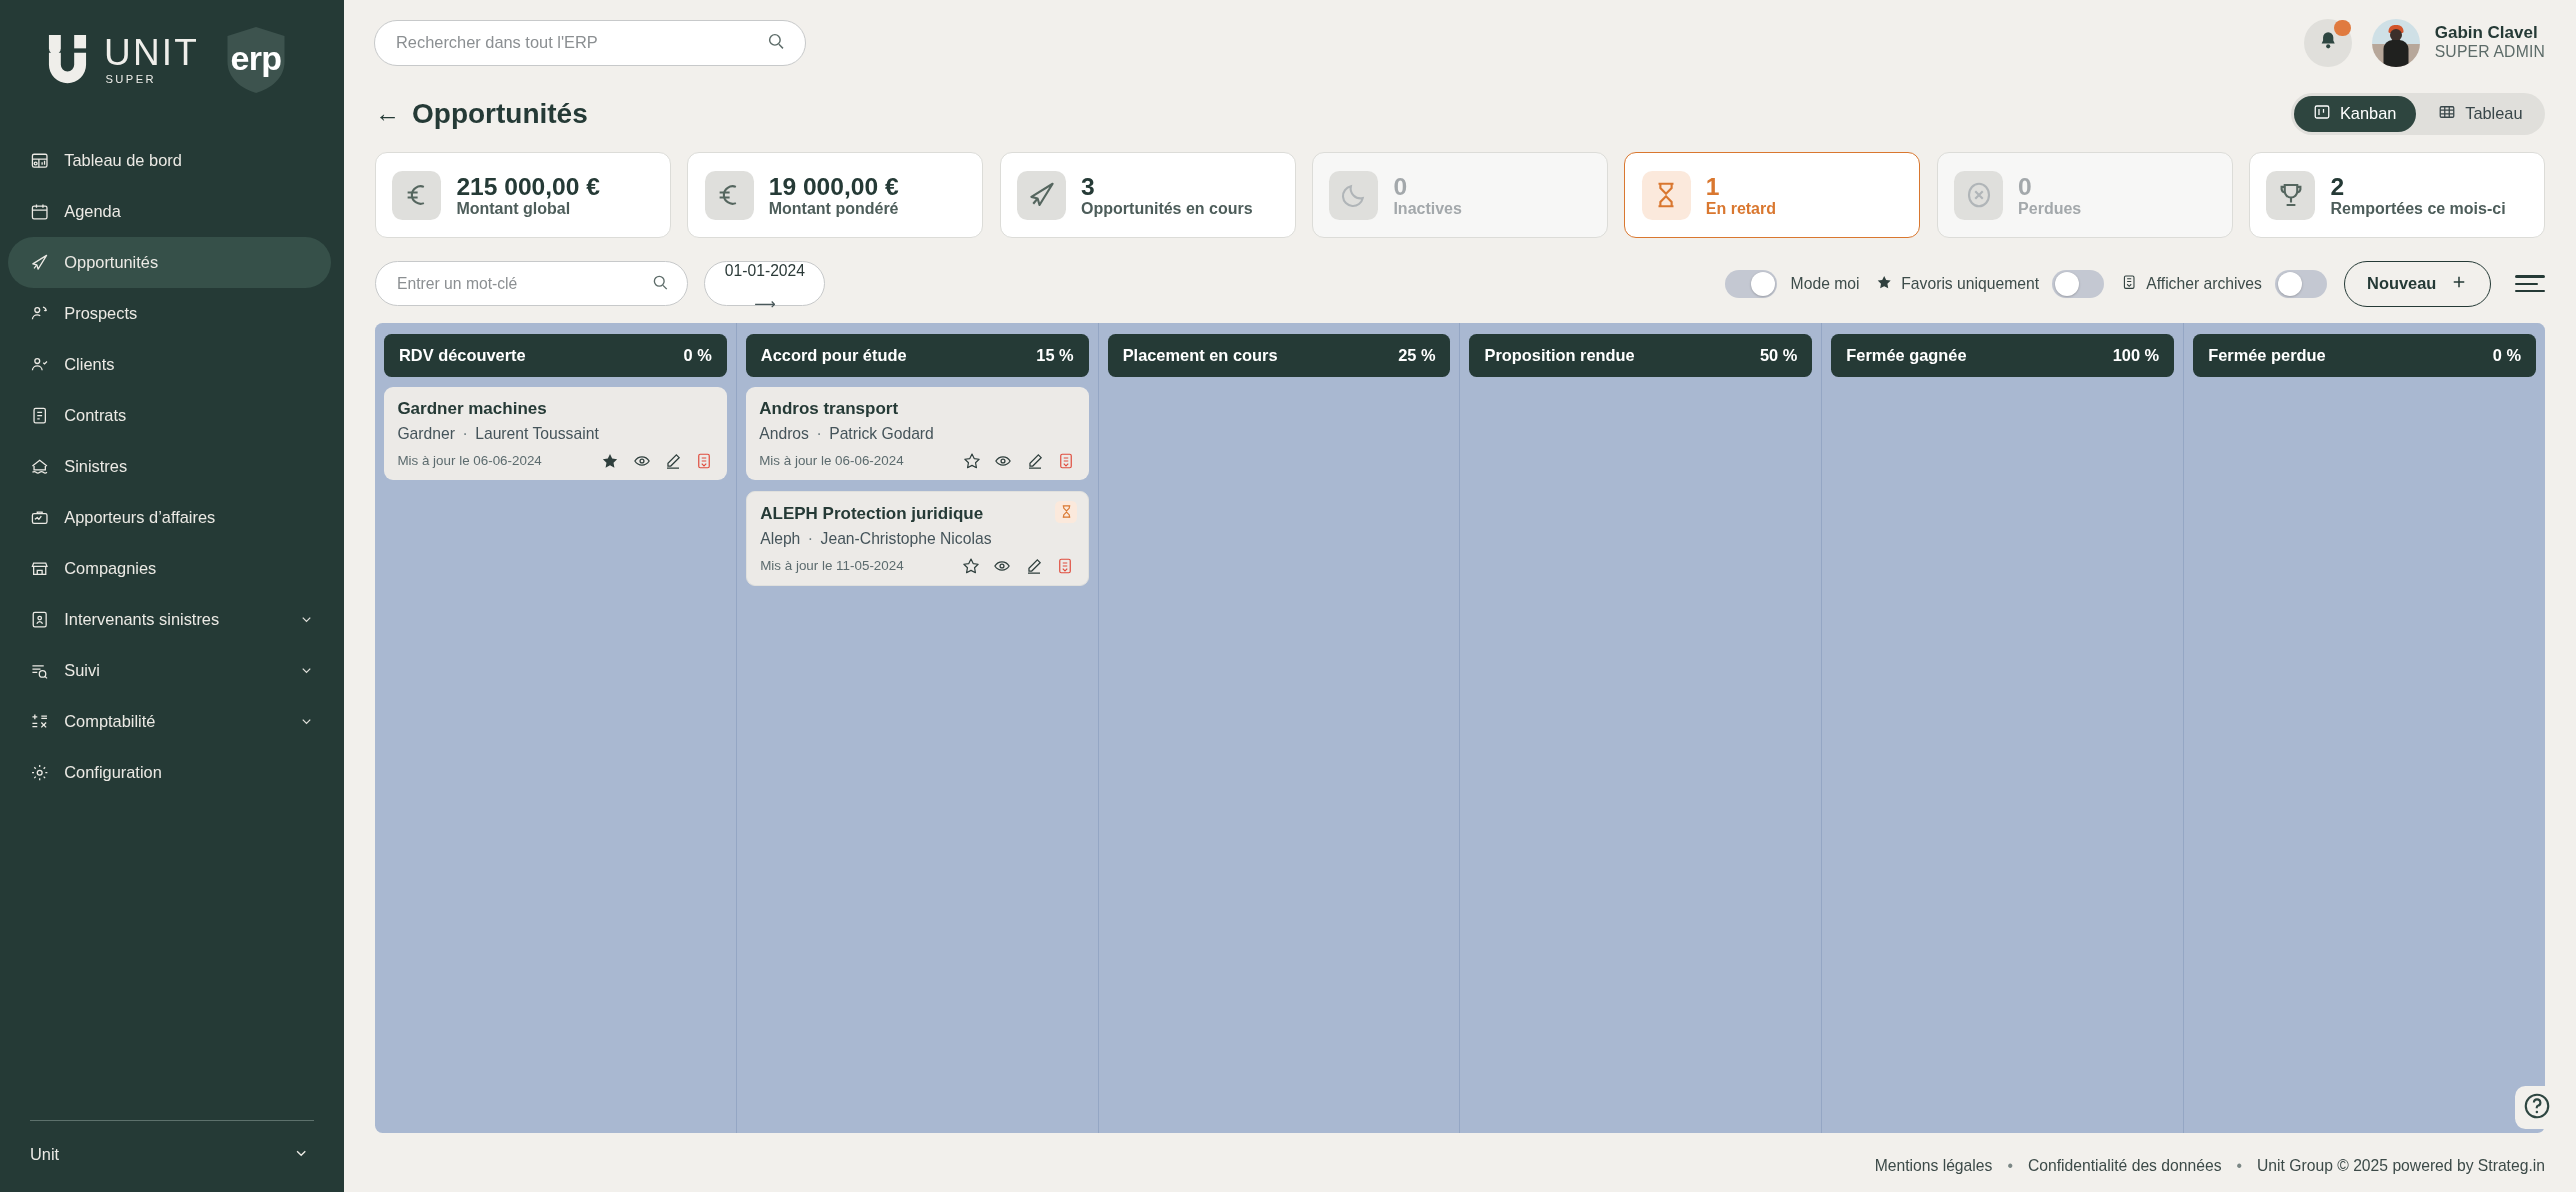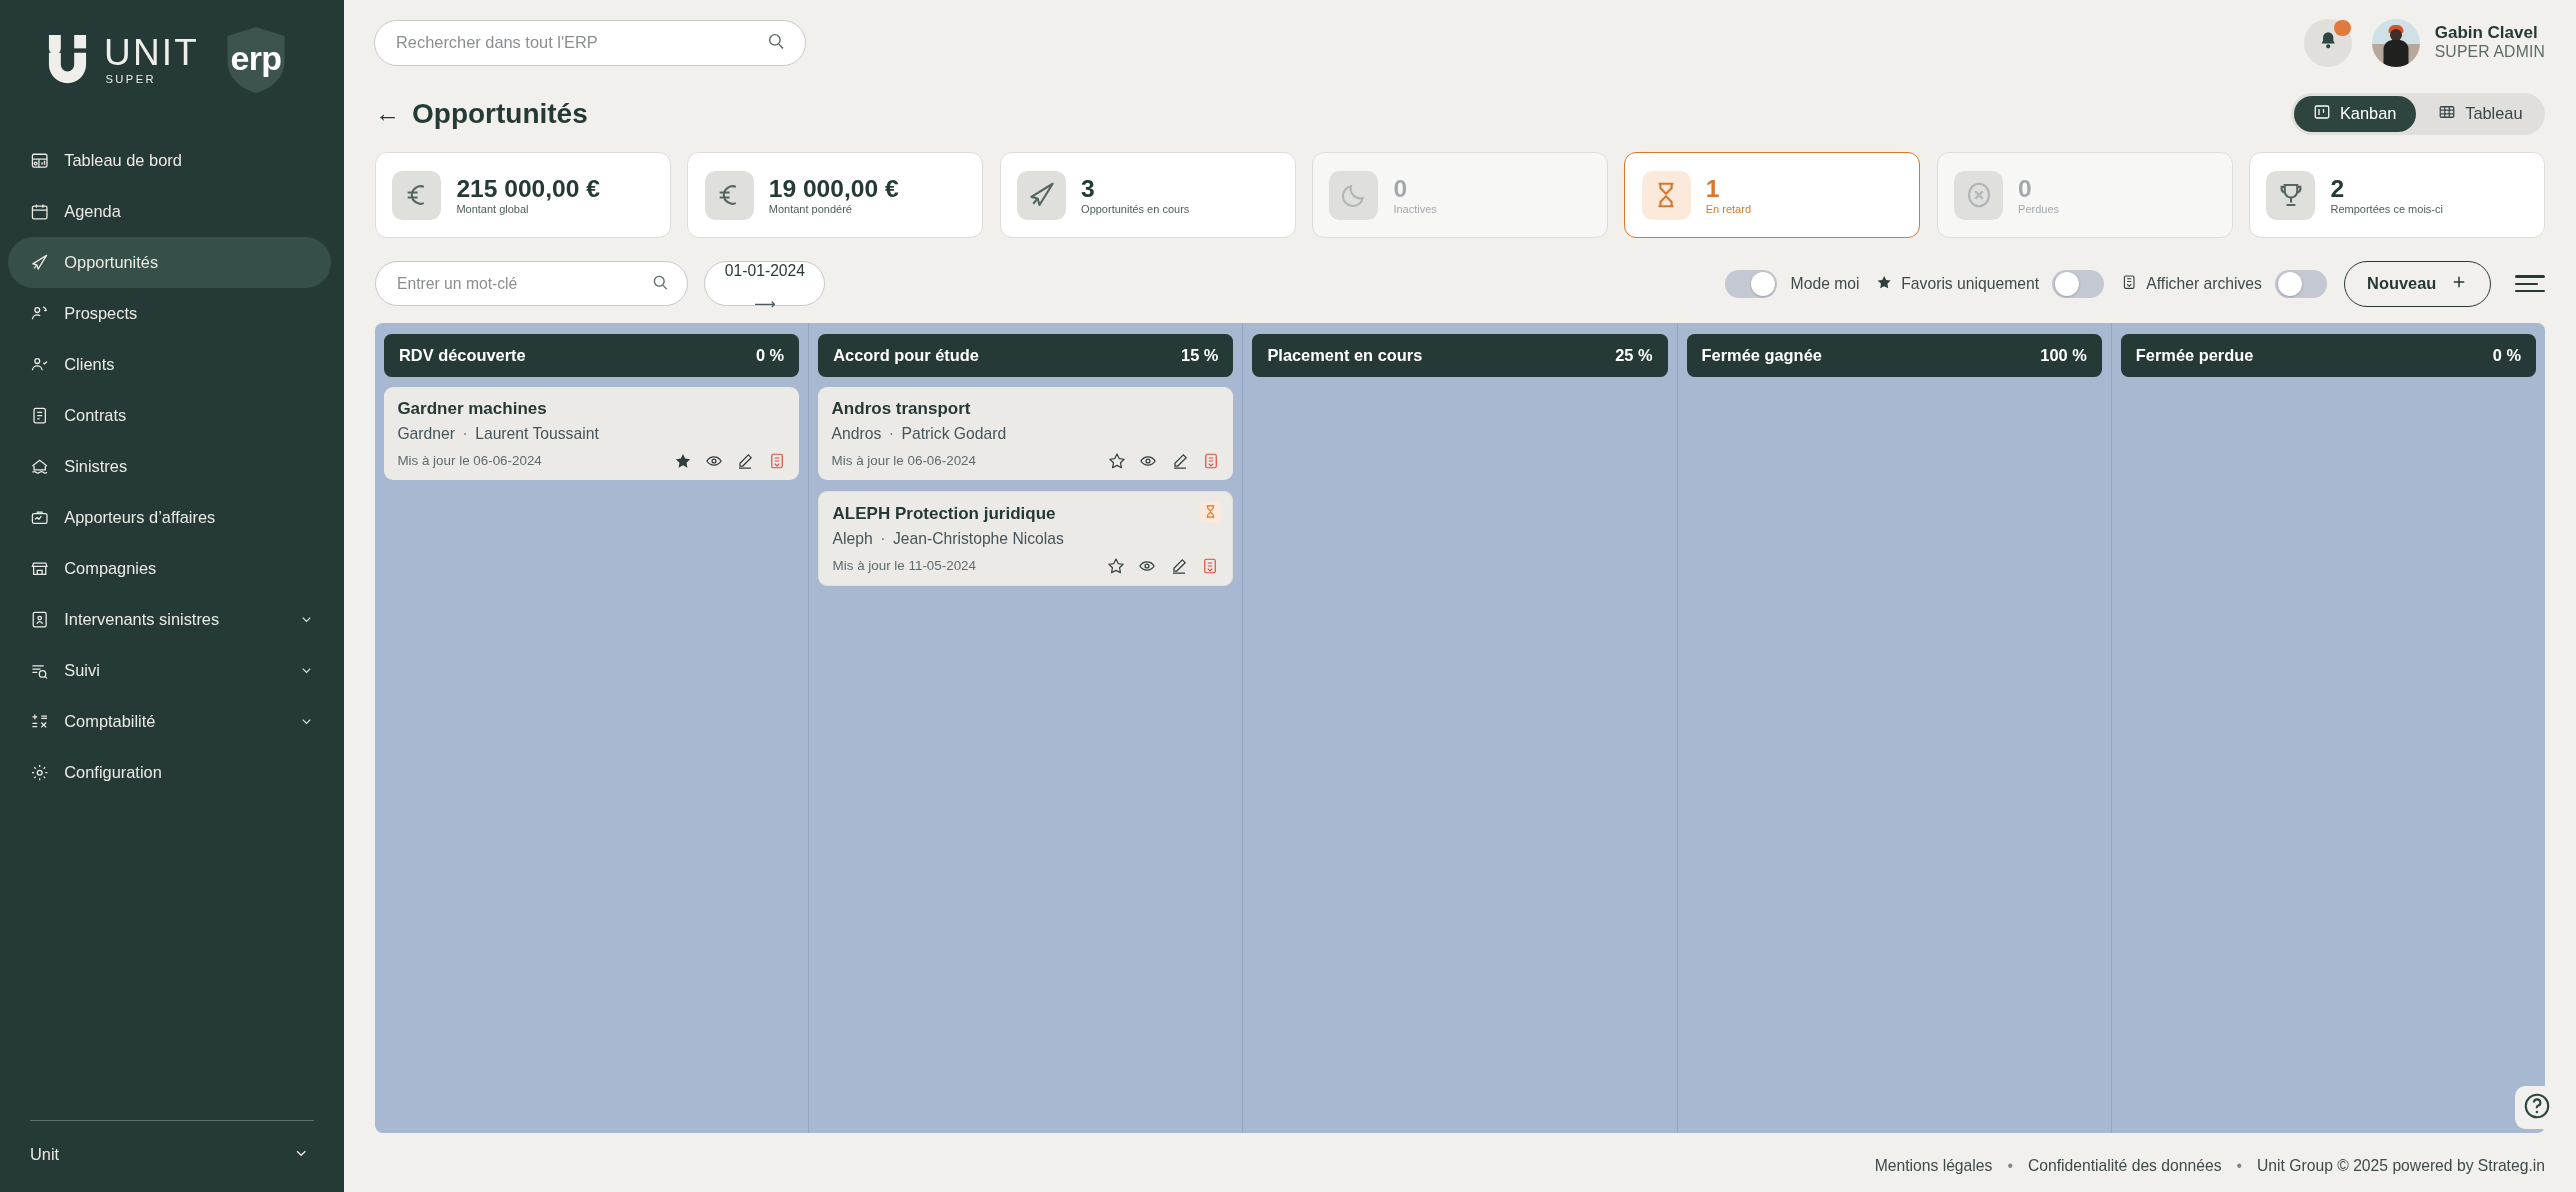--- a/index.html
+++ b/index.html
@@ -162,21 +162,21 @@
   .stat.alert { background: #fff; border-color: #d9772f; }
   .stat-ico {
     width: 49px; height: 49px; border-radius: 10.4px;
     background: #dfdfdc; flex: 0 0 49px;
     display: flex; align-items: center; justify-content: center;
   }
   .stat.alert .stat-ico { background: #fbe9dc; }
   .stat-ico svg { width: 30px; height: 30px; }
   .stat-txt { display: flex; flex-direction: column; line-height: 1.12; min-width: 0; }
   .stat-val { font-size: 24.6px; font-weight: 700; color: #253a36; white-space: nowrap; }
-  .stat-lbl { font-size: 11px; color: #4d5d5a; white-space: nowrap; }
+  .stat-lbl { font-size: 16px; color: #4d5d5a; white-space: nowrap; font-weight: bold; }
   .stat.muted .stat-val, .stat.muted .stat-lbl { color: #a3a8ab; }
   .stat.alert .stat-val, .stat.alert .stat-lbl { color: #d9772f; }
 
   
   .filters {
     display: flex; align-items: center;
     padding: 22.4px 31px 16.4px 31px;
     gap: 16.4px; flex: 0 0 auto;
   }
   .kw-search {
@@ -811,20 +811,26 @@
       </div>
     </div>
 
     <div class="col">
       <div class="col-head">
         <span class="col-title">Placement en cours</span>
         <span class="col-pct">25 %</span>
       </div>
     </div>
 
+    <div class="col">
+      <div class="col-head">
+        <span class="col-title">Proposition rendue</span>
+        <span class="col-pct">50 %</span>
+      </div>
+    </div>
 
     <div class="col">
       <div class="col-head">
         <span class="col-title">Fermée gagnée</span>
         <span class="col-pct">100 %</span>
       </div>
     </div>
 
     <div class="col">
       <div class="col-head">

